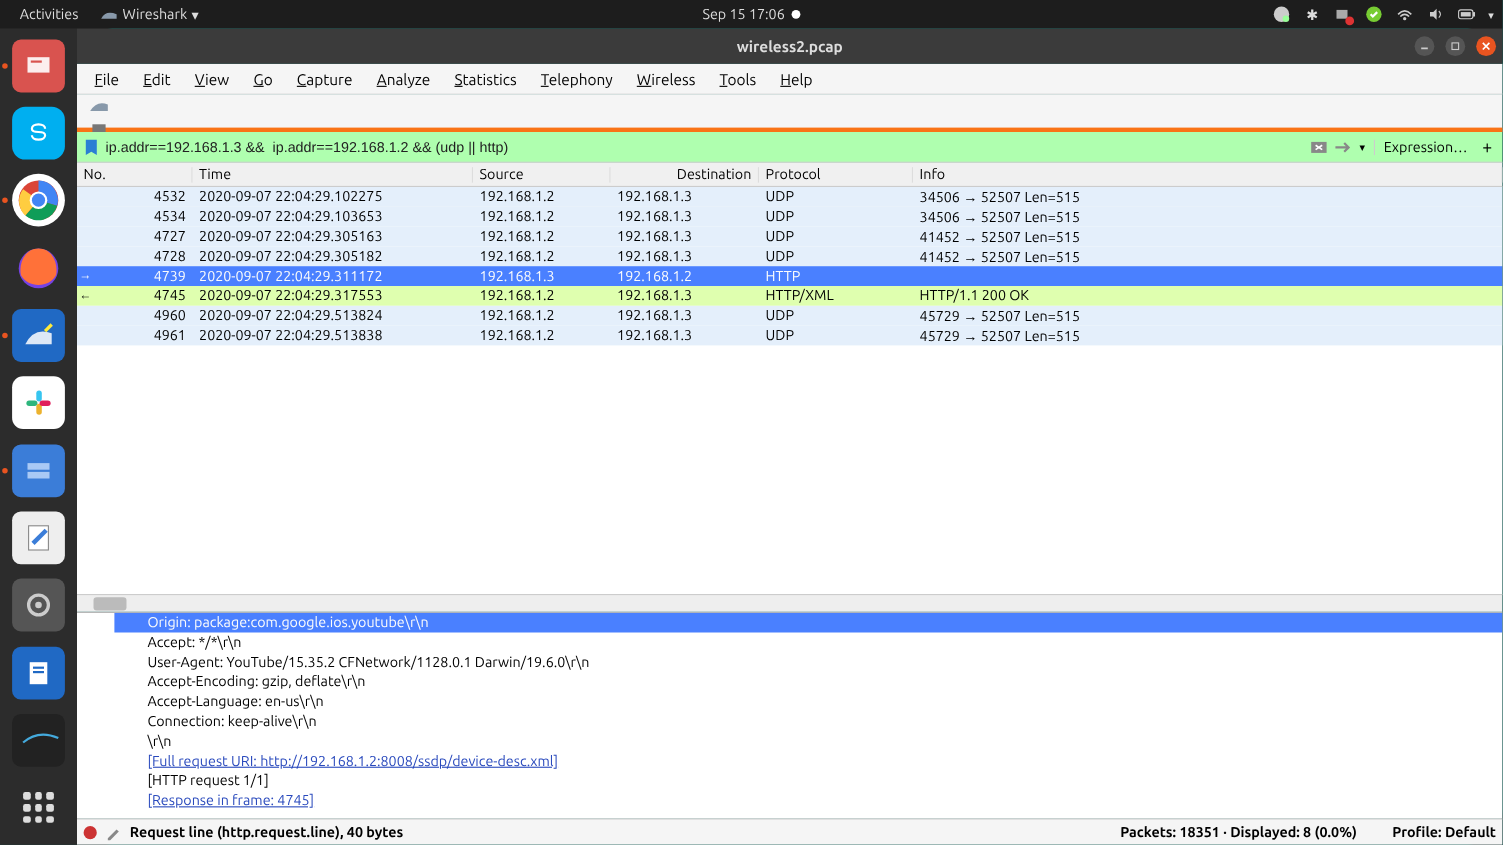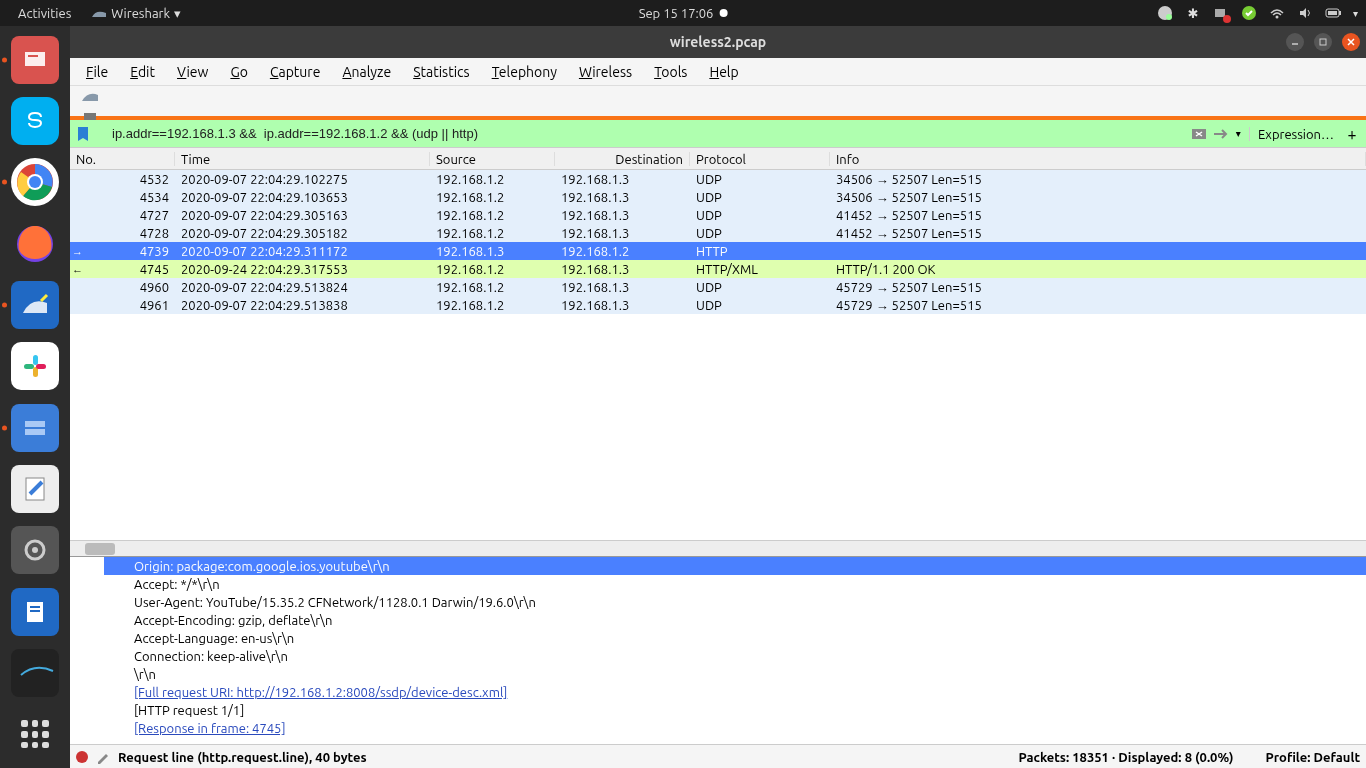--- a/index.html
+++ b/index.html
@@ -32,21 +32,21 @@
 .toolbar { height: 34px; background: #f5f5f5; display: flex; align-items: flex-start; padding: 0 6px; gap: 2px; border-bottom: 4px solid #f97316; flex-direction: column; }
 .tb-btn { width: 28px; height: 28px; display: flex; align-items: center; justify-content: center; border: 1px solid transparent; border-radius: 3px; cursor:pointer; }
 .tb-sep { width: 1px; height: 22px; background: #ccc; margin: 0 4px; }
 .tb-group { display:flex; border:1px solid #aaa; border-radius:3px; }
 .tb-group .tb-btn { border:none; border-right:1px solid #aaa; border-radius:0; }
 .tb-group .tb-btn:last-child { border-right:none; }
 .tb-group .tb-btn.active { background:#d0d0d0; }
 
 .filterbar { height: 28px; background: #afffaf; display: flex; align-items: center; padding: 0 4px; border-bottom: 1px solid #ccc; }
 .filter-bookmark { width: 18px; height: 18px; display:flex; align-items:center; justify-content:center; }
-.filter-input { flex: 1; background: transparent; border: none; outline: none; font-size: 13px; font-family: sans-serif; padding: 0 4px; color:#222;margin-left:16px; }
+.filter-input { flex: 1; background: transparent; border: none; outline: none; font-size: 13px; font-family: sans-serif; padding: 0 4px; color:#222; }
 .filter-clear, .filter-apply { width: 22px; height: 22px; display:flex; align-items:center; justify-content:center; cursor:pointer; }
 .filter-expr { padding: 0 8px; font-size: 13px; cursor:pointer; border-left:1px solid #ccc; margin-left:4px; }
 .filter-add { width: 20px; text-align: center; font-size: 16px; cursor:pointer; }
 
 .packet-headers { height: 22px; background: #f0f0f0; display: flex; align-items: center; font-size: 13px; border-bottom: 1px solid #ccc; }
 .ph-col { padding: 0 6px; border-right: 1px solid #ddd; white-space: nowrap; overflow:hidden; }
 .ph-no { width: 105px; }
 .ph-time { width: 255px; }
 .ph-src { width: 125px; }
 .ph-dst { width: 135px; text-align: right; }
@@ -481,21 +481,21 @@
         <span class="row-marker">→</span>
         <div class="pc pc-no">4739</div>
         <div class="pc pc-time">2020-09-07 22:04:29.311172</div>
         <div class="pc pc-src">192.168.1.3</div>
         <div class="pc pc-dst">192.168.1.2</div>
         <div class="pc pc-proto">HTTP</div>
       </div>
       <div class="packet-row httpxml">
         <span class="row-marker">←</span>
         <div class="pc pc-no">4745</div>
-        <div class="pc pc-time">2020-09-24 22:04:29.317553</div>
+        <div class="pc pc-time">2020-09-07 22:04:29.317553</div>
         <div class="pc pc-src">192.168.1.2</div>
         <div class="pc pc-dst">192.168.1.3</div>
         <div class="pc pc-proto">HTTP/XML</div>
         <div class="pc pc-info">HTTP/1.1 200 OK</div>
       </div>
       <div class="packet-row udp">
         <div class="pc pc-no">4960</div>
         <div class="pc pc-time">2020-09-07 22:04:29.513824</div>
         <div class="pc pc-src">192.168.1.2</div>
         <div class="pc pc-dst">192.168.1.3</div>

